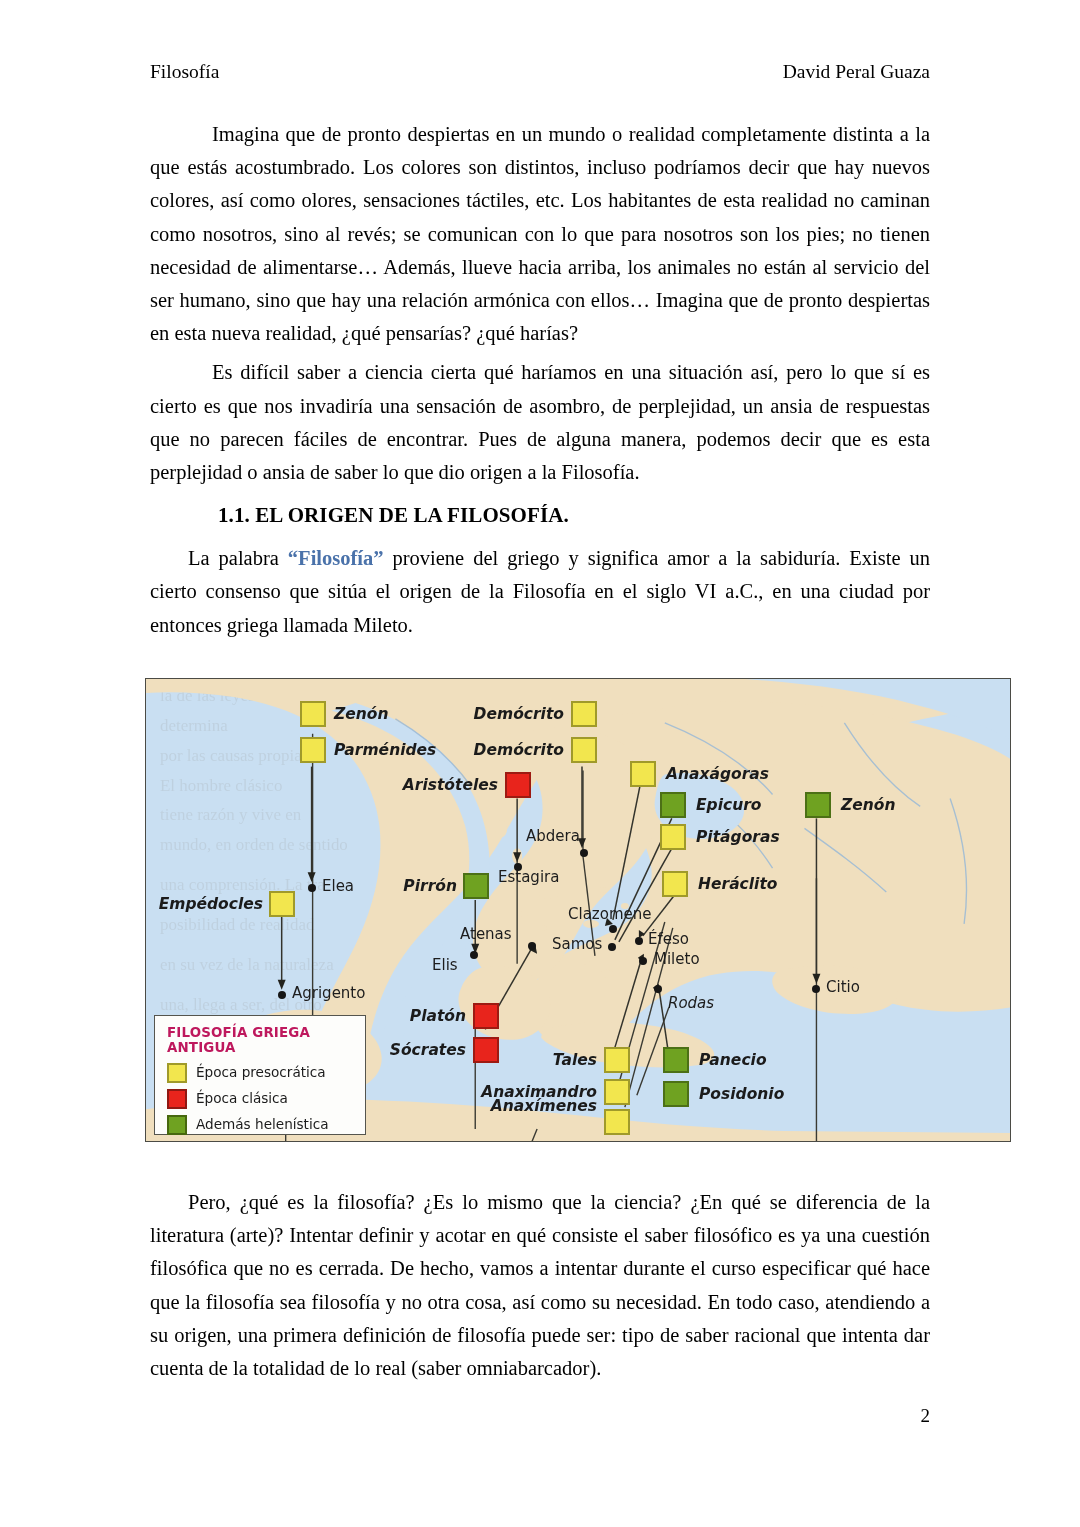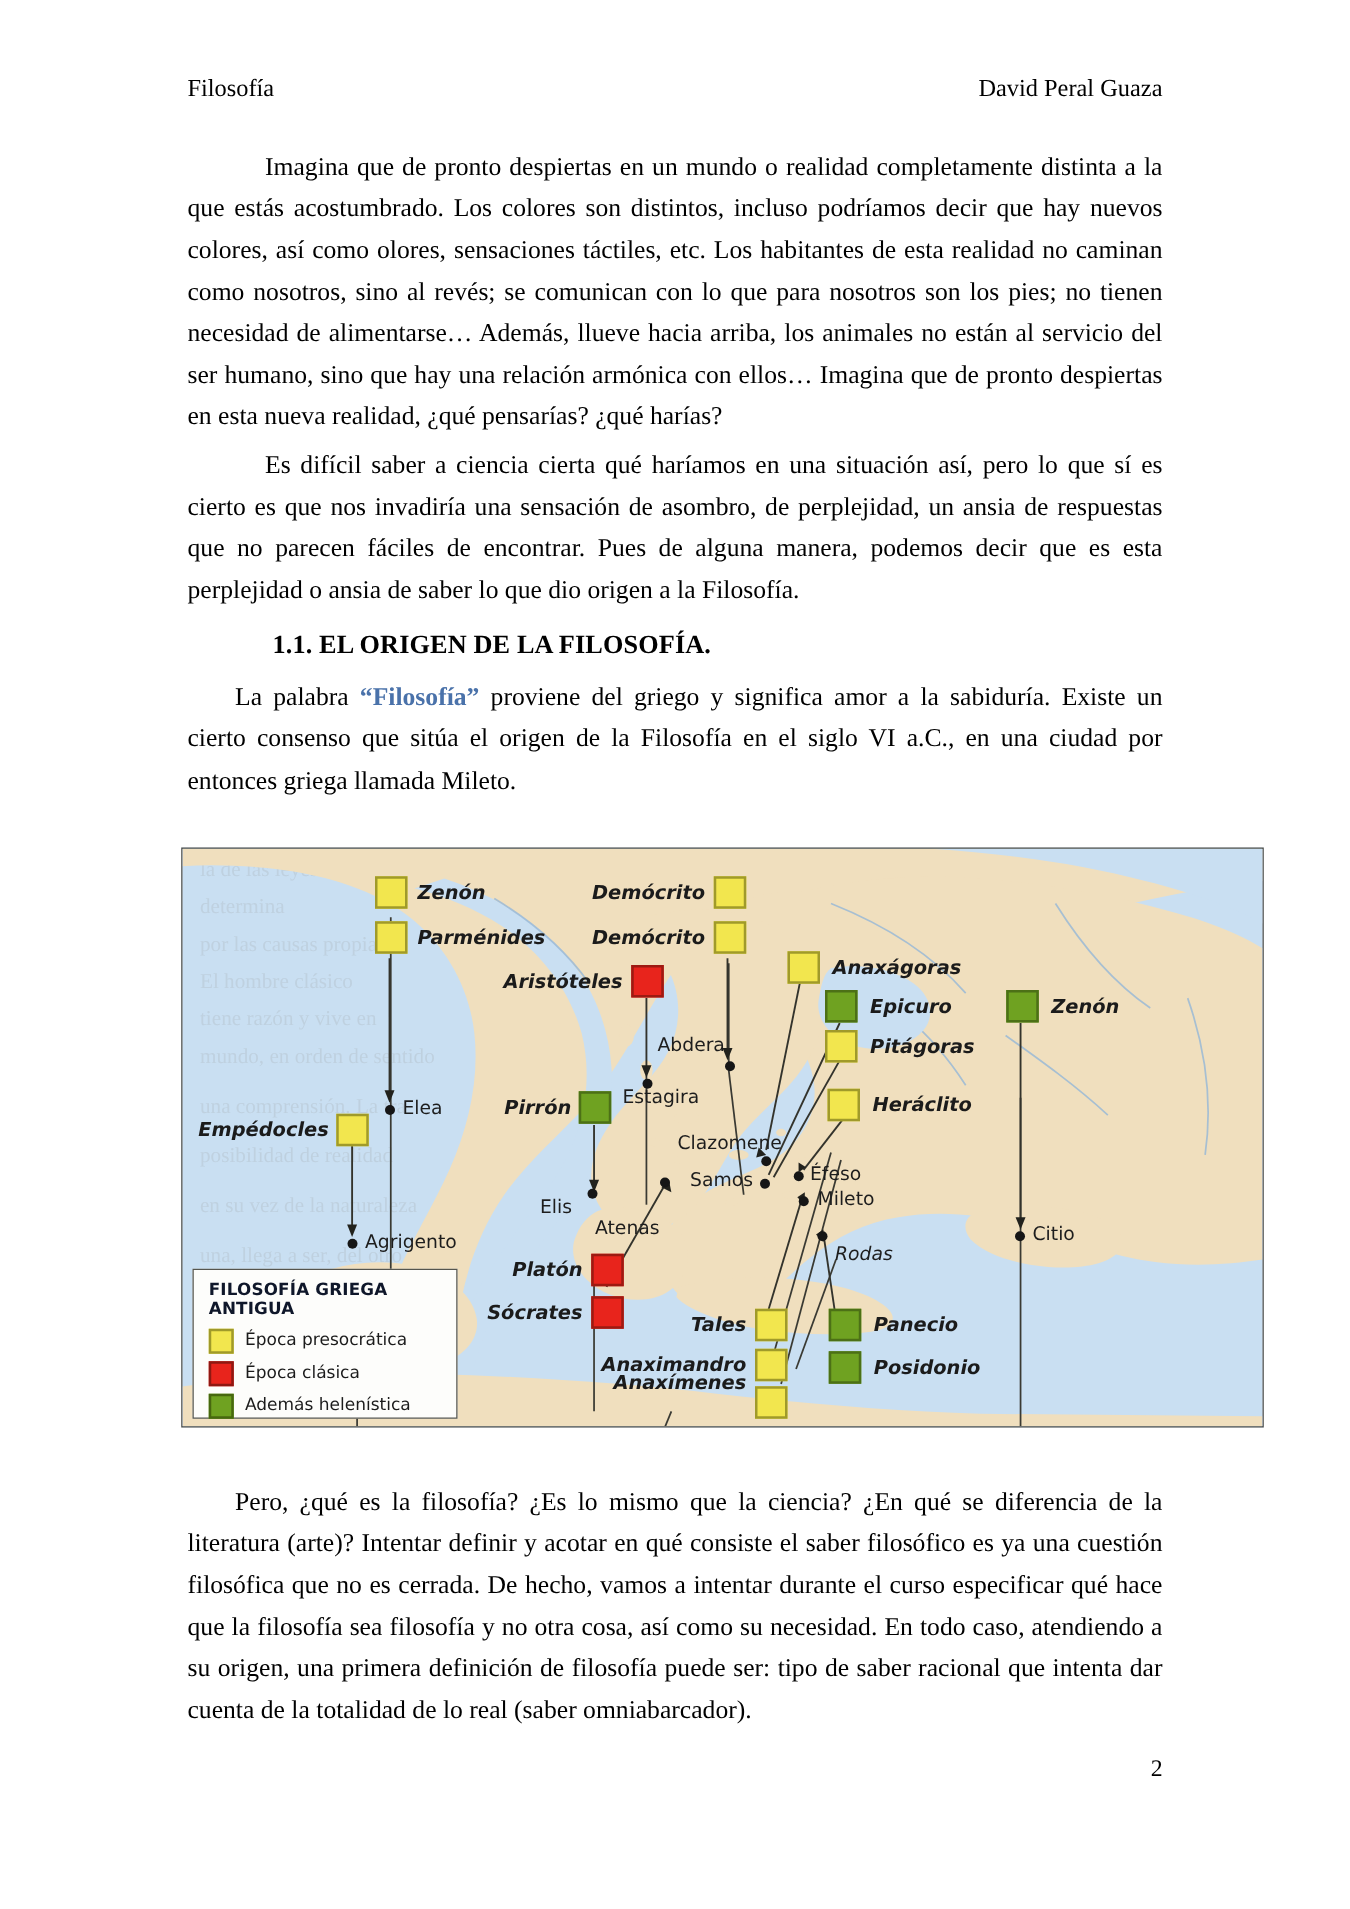--- a/index.html
+++ b/index.html
@@ -155,21 +155,21 @@
     background: #fdfdfb;
     border: 1.5px solid #55554e;
     box-sizing: border-box;
     padding: 9px 10px 0 12px;
   }
   .legend-title {
     font-family: "DejaVu Sans", "Liberation Sans", sans-serif;
     font-size: 13.4px;
     font-weight: bold;
     letter-spacing: 0.15px;
-    color: #0f172a;
+    color: #be185d;
     margin-bottom: 8px;
   }
   .legend-row {
     display: flex;
     align-items: center;
     gap: 9px;
     margin-bottom: 6px;
   }
   .legend-sw {
     width: 20px;
@@ -456,24 +456,24 @@
       <div class="dot" style="left:132px; top:312px;"></div>
       <div class="city" style="left:146px; top:307px;">Agrigento</div>
 
       <div class="dot" style="left:434px; top:170px;"></div>
       <div class="city" style="left:380px; top:150px;">Abdera</div>
 
       <div class="dot" style="left:368px; top:184px;"></div>
       <div class="city" style="left:352px; top:191px;">Estagira</div>
 
       <div class="dot" style="left:463px; top:246px;"></div>
-      <div class="city" style="left:360px; top:228px;padding-left:36px;">Clazomene</div>
+      <div class="city" style="left:386px; top:228px;padding-left:36px;">Clazomene</div>
 
       <div class="dot" style="left:382px; top:263px;"></div>
-      <div class="city" style="left:330px; top:248px;margin-top:48px;">Atenas</div>
+      <div class="city" style="left:314px; top:248px;">Atenas</div>
 
       <div class="dot" style="left:324px; top:272px;"></div>
       <div class="city" style="left:286px; top:267px;margin-top:12px;">Elis</div>
 
       <div class="dot" style="left:462px; top:264px;"></div>
       <div class="city" style="left:406px; top:258px;">Samos</div>
 
       <div class="dot" style="left:489px; top:258px;"></div>
       <div class="city" style="left:502px; top:253px;">Éfeso</div>
 

